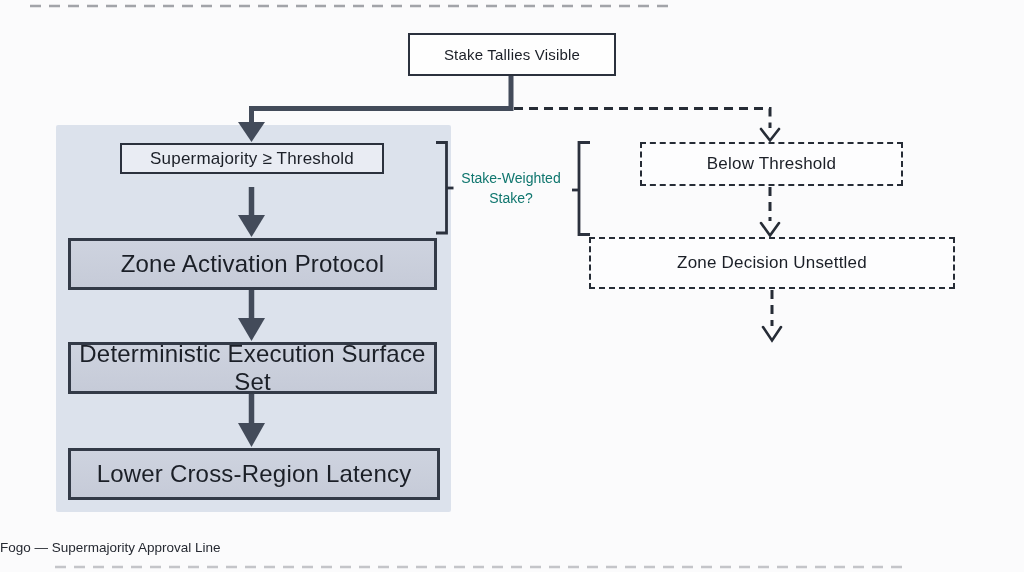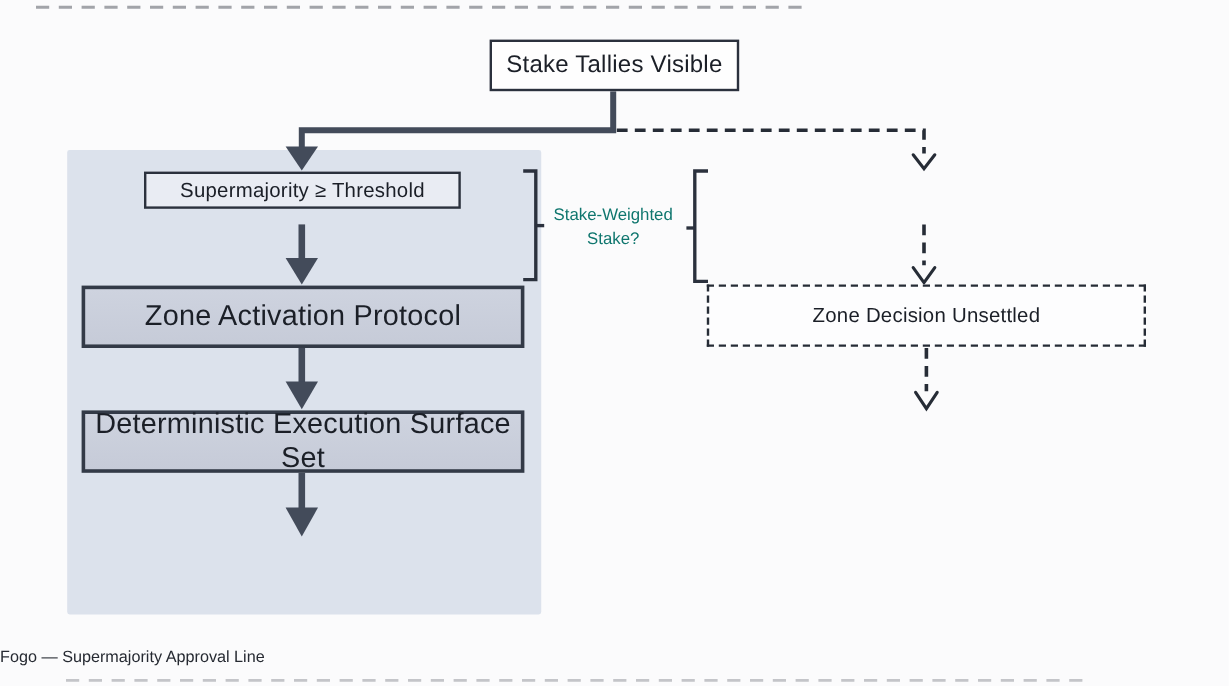--- a/index.html
+++ b/index.html
@@ -36,21 +36,21 @@
     position:absolute;
     display:flex;align-items:center;justify-content:center;
     text-align:center;
     box-sizing:border-box;
     letter-spacing:.2px;
   }
   .node-root{
     left:408px;top:33px;width:208px;height:43px;
     background:#fefefe;
     border:2.5px solid var(--border,#2b313d);
-    font-size:20px;
+    font-size:15px;
   }
   .node-light{
     left:120px;top:143px;width:264px;height:31px;
     background:var(--nodeLight,#e9ecf3);
     border:2.5px solid var(--border,#2b313d);
     font-size:17px;
   }
   .node-filled{
     left:68px;width:369px;height:52px;
     background:linear-gradient(180deg,#ced3df 0%,var(--nodeFill,#c6cbd8) 100%);
@@ -120,21 +120,27 @@
 
   <div class="node node-light">
     <span>Supermajority ≥ Threshold</span>
   </div>
   <div class="node node-filled node-b">
     <span>Zone Activation Protocol</span>
   </div>
   <div class="node node-filled node-c">
     <span>Deterministic Execution Surface Set</span>
   </div>
+  <div class="node node-filled node-d">
+    <span>Lower Cross-Region Latency</span>
+  </div>
 
+  <div class="node node-dashed node-r1">
+    <span>Below Threshold</span>
+  </div>
   <div class="node node-dashed node-r2">
     <span>Zone Decision Unsettled</span>
   </div>
 
   <div class="question">
     <div>Stake-Weighted</div>
     <div>Stake?</div>
   </div>
 
   <div class="caption">Fogo — Supermajority Approval Line</div>

